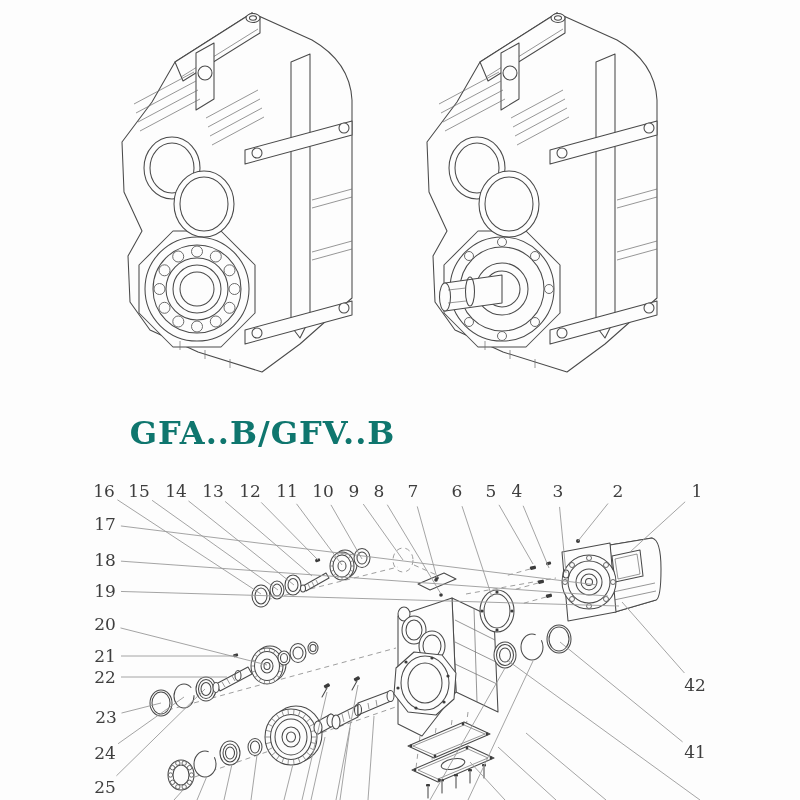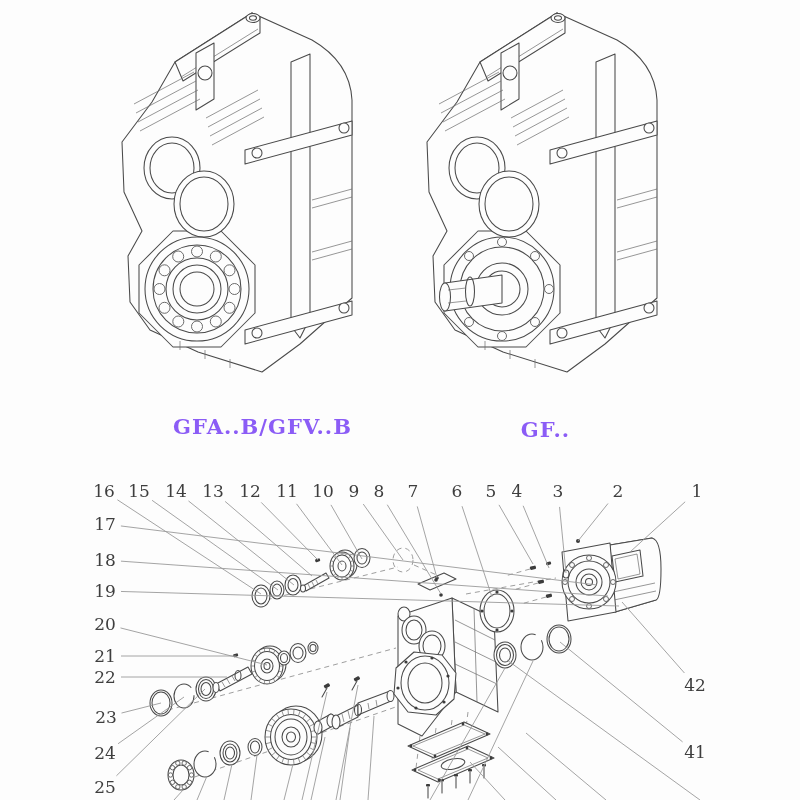--- a/index.html
+++ b/index.html
@@ -9,21 +9,21 @@
   .s{stroke:#4a4a4a;stroke-width:1.05;fill:none;stroke-linejoin:round;stroke-linecap:round;}
   .w{stroke:#4a4a4a;stroke-width:1.05;fill:#fdfdfd;stroke-linejoin:round;}
   .w2{stroke:#5a5a5a;stroke-width:0.9;fill:#fdfdfd;}
   .f{fill:#3c3c3c;stroke:none;}
   .thin{stroke:#6a6a6a;stroke-width:0.7;fill:none;}
   .leader{stroke:#9a9a9a;stroke-width:0.9;fill:none;}
   .dash{stroke:#8d8d8d;stroke-width:0.85;stroke-dasharray:5 4;fill:none;}
   .snap{stroke-dasharray:60 8;}
   .callout{font-family:"DejaVu Serif",serif;font-size:17px;fill:#3e3e3e;text-anchor:middle;}
   .model-label{position:absolute;font-family:"DejaVu Serif",serif;font-weight:bold;
-               color:#8b5cf6;font-size:21px;letter-spacing:1px;text-align:center;}
+               color:#0f766e;font-size:32px;letter-spacing:1px;text-align:center;}
   .model-label.left{left:120px;top:414px;width:285px;}
   .model-label.right{left:478px;top:417px;width:135px;}
 </style>
 </head>
 <body>
 
 <div class="page" style="background: rgb(253, 253, 253);">
 
 <svg width="800" height="800" viewBox="0 0 800 800">
 
@@ -558,15 +558,14 @@
           <text x="105" y="793" class="callout">25</text>
           <line x1="682.5962402317234" y1="741.8932327814042" x2="560" y2="642" class="leader"></line>
           <text x="695" y="758" class="callout">41</text>
           <line x1="684.4332171567575" y1="672.9857126576832" x2="622" y2="602" class="leader"></line>
           <text x="695" y="691" class="callout">42</text>
         </g>
   </g>
 </svg>
 
 <div class="model-label left">GFA..B/GFV..B</div>
-<div class="model-label right">GF..</div>
 
 </div>
 
 </body></html>

